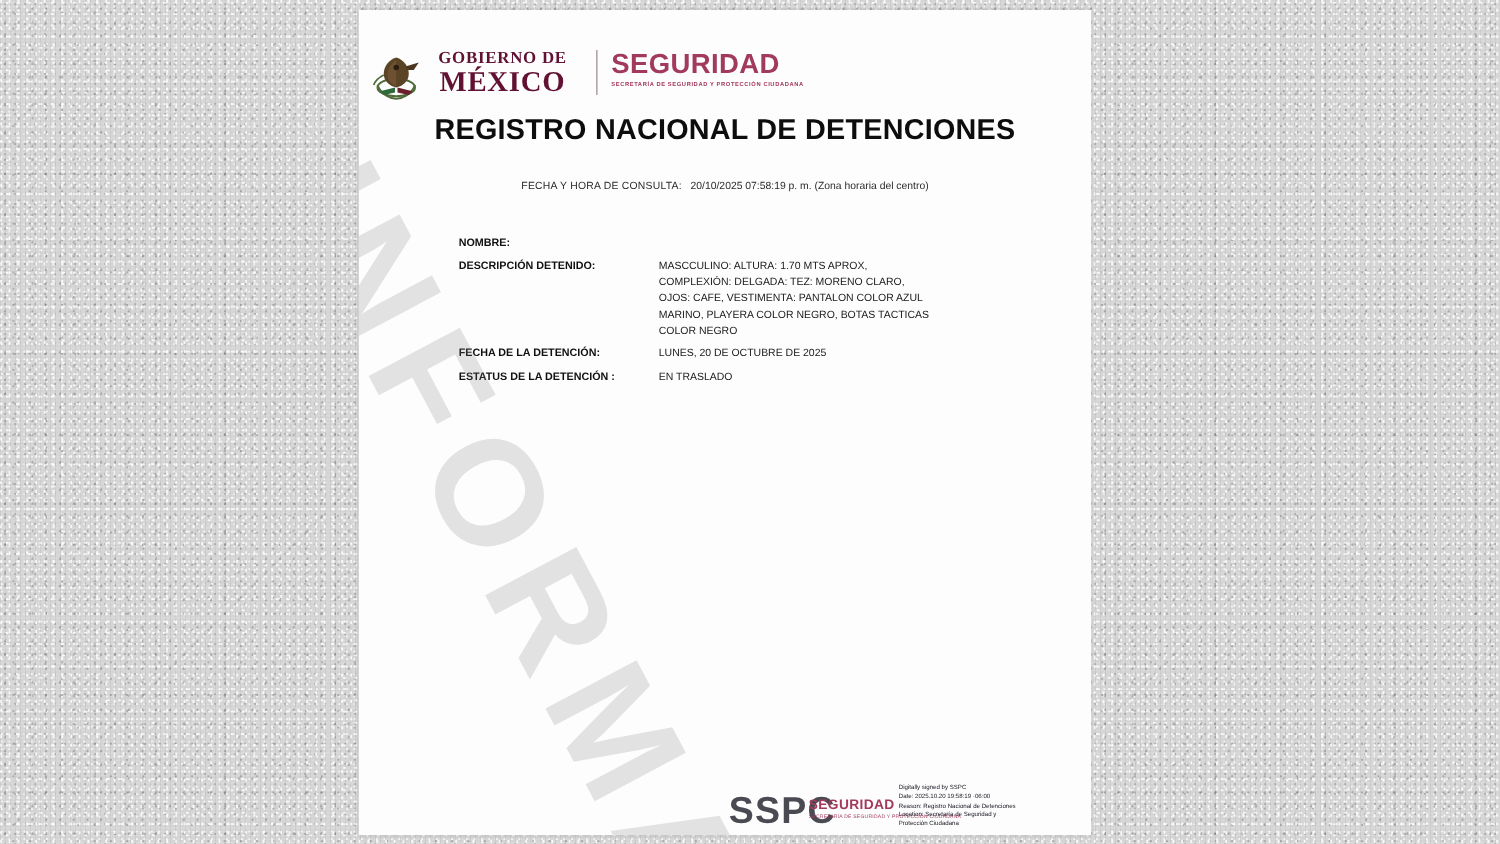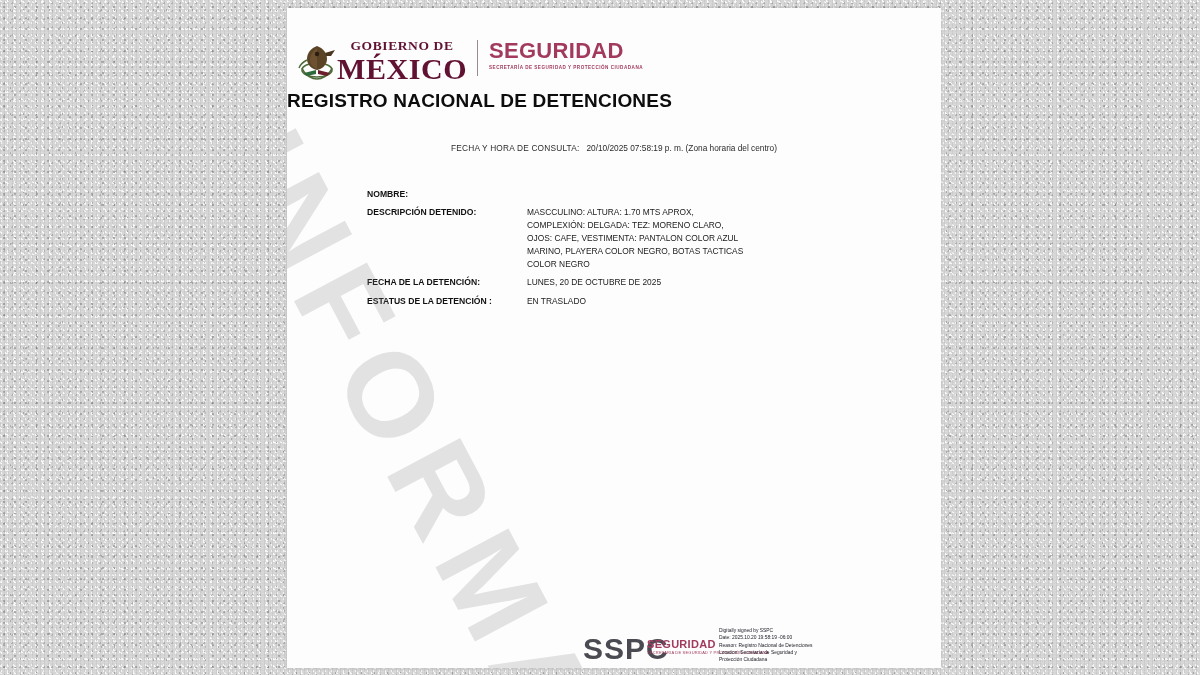--- a/index.html
+++ b/index.html
@@ -35,21 +35,21 @@
     background-image:
       repeating-linear-gradient(0deg, rgba(255,255,255,.10) 0 1px, transparent 1px 3px),
       repeating-linear-gradient(90deg, rgba(0,0,0,.05) 0 1px, transparent 1px 4px);
   }
 
   
   #sheet {
     position: absolute;
     left: 287px;
     top: 8px;
-    width: 654px;
+    width: 586px;
     height: 660px;
     background: #fdfdfd;
     box-shadow: 0 0 3px rgba(0,0,0,.18);
     overflow: hidden;
   }
 
   
   .doc-header {
     position: absolute;
     left: 0; top: 26px;
@@ -71,21 +71,21 @@
   }
   .gob-line1 {
     font-family: "Liberation Serif", serif;
     font-weight: bold;
     font-size: 13.5px;
     letter-spacing: .6px;
   }
   .gob-line2 {
     font-family: "Liberation Serif", serif;
     font-weight: bold;
-    font-size: 30px;
+    font-size: 23px;
     letter-spacing: .6px;
     margin-top: 1px;
   }
   .divider-v {
     position: absolute;
     left: 190px; top: 6px;
     width: 1px; height: 36px;
     background: #9b8b90;
   }
   .seg-block {
@@ -107,22 +107,22 @@
     margin-top: 3px;
     color: #a23a5e;
     font-weight: bold;
   }
 
   
   .doc-title {
     position: absolute;
     left: 0; top: 82px;
     width: 100%;
-    text-align: left;
-    font-size: 19px;
+    text-align: center;
+    font-size: 23px;
     font-weight: bold;
     color: #0d0d0d;
     letter-spacing: .2px;
   }
 
   
   .consult-line {
     position: absolute;
     left: 0; top: 135px;
     width: 100%;

